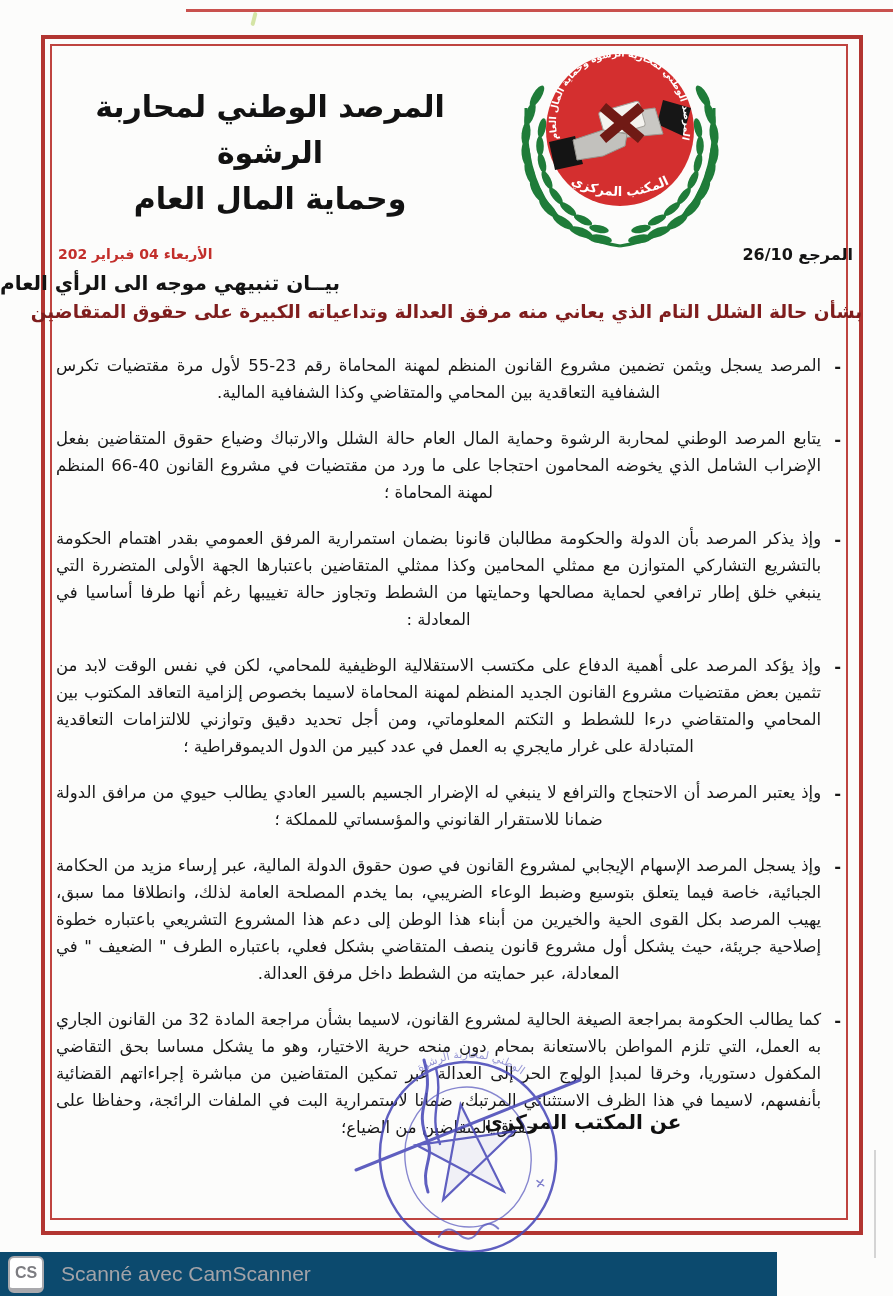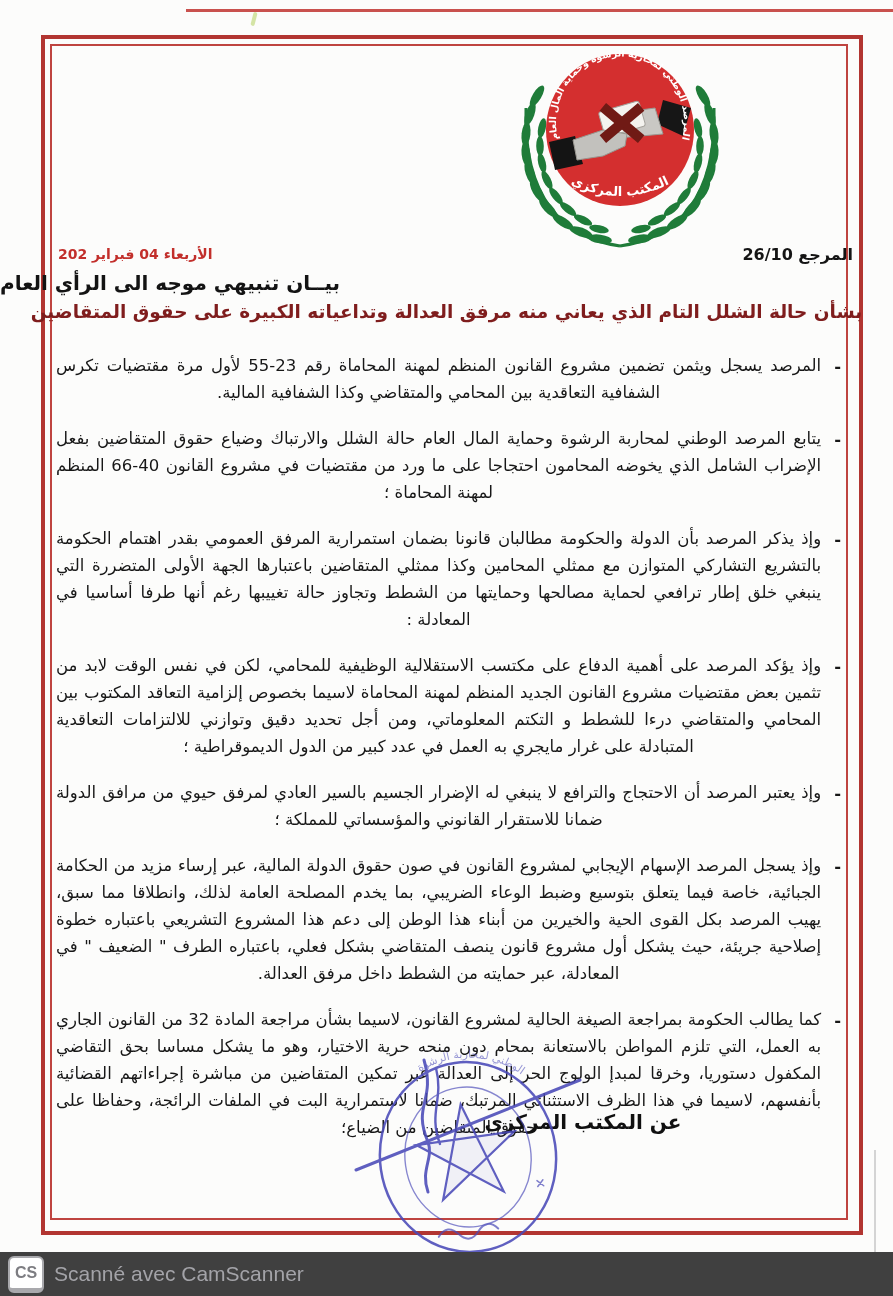--- a/index.html
+++ b/index.html
@@ -31,39 +31,43 @@
   .para{display:flex;direction:rtl;margin-bottom:19px;font-size:16.5px;line-height:27px;color:#171717;}
   .para .dash{flex:0 0 auto;margin-left:13px;font-weight:bold;padding-top:1px;}
   .para .ptext{flex:1 1 auto;text-align:justify;text-align-last:center;}
   
   .signature{position:absolute;left:468px;top:1110px;width:230px;text-align:center;direction:rtl;
              font-weight:bold;font-size:20px;color:#101010;z-index:3;}
   .stamp{position:absolute;left:328px;top:1042px;width:280px;height:235px;z-index:4;opacity:.88;}
   .footer-address{position:absolute;left:78px;right:78px;top:1162px;text-align:center;direction:rtl;
                   font-size:13.5px;color:#c6544a;z-index:2;letter-spacing:.5px;}
   
-  .cs-bar{position:absolute;left:0;top:1252px;width:893px;height:44px;background:#404040;
+  .cs-bar{position:absolute;left:0;top:1252px;width:777px;height:44px;background:#0c4a6e;
           display:flex;align-items:center;z-index:6;font-family:"Liberation Sans",sans-serif;}
   .cs-badge{margin-left:8px;width:32px;height:30px;border:2px solid #a9a9ad;border-bottom:5px solid #a9a9ad;
             border-radius:6px;display:flex;align-items:center;justify-content:center;
             font-weight:bold;font-size:16px;color:#7d7d82;background:#fff;}
-  .cs-label{margin-left:10px;font-size:21px;color:#a3a3a8;}
+  .cs-label{margin-left:17px;font-size:21px;color:#a3a3a8;}
 </style>
 </head>
 <body>
 
 <div class="page">
 
   <div class="artifact-topline"></div>
   <div class="artifact-smudge"></div>
   <div class="artifact-shadow"></div>
 
   <div class="frame-outer"></div>
   <div class="frame-inner"></div>
 
+  <div class="org-title">
+    <div>المرصد الوطني لمحاربة الرشوة</div>
+    <div>وحماية المال العام</div>
+  </div>
 
   <div class="logo">
     <svg viewBox="0 0 230 200" width="230" height="200">
       <defs>
         <g id="branch">
           <path d="M115,196 C58,188 18,148 21,58" fill="none" stroke="#1f7c39" stroke-width="3"></path>
           <ellipse cx="95" cy="189" rx="12" ry="4.4" fill="#1f7c39" transform="rotate(8 95 189)"></ellipse>
           <ellipse cx="76" cy="182" rx="12" ry="4.4" fill="#1f7c39" transform="rotate(20 76 182)"></ellipse>
           <ellipse cx="58" cy="172" rx="12" ry="4.4" fill="#1f7c39" transform="rotate(33 58 172)"></ellipse>
           <ellipse cx="43" cy="158" rx="12" ry="4.4" fill="#1f7c39" transform="rotate(47 43 158)"></ellipse>
@@ -130,21 +134,21 @@
     <div class="para">
       <span class="dash">-</span>
       <span class="ptext">وإذ يذكر المرصد بأن الدولة والحكومة مطالبان قانونا بضمان استمرارية المرفق العمومي بقدر اهتمام الحكومة بالتشريع التشاركي المتوازن مع ممثلي المحامين وكذا ممثلي المتقاضين باعتبارها الجهة الأولى المتضررة التي ينبغي خلق إطار ترافعي لحماية مصالحها وحمايتها من الشطط وتجاوز حالة تغييبها رغم أنها طرفا أساسيا في المعادلة :</span>
     </div>
     <div class="para">
       <span class="dash">-</span>
       <span class="ptext">وإذ يؤكد المرصد على أهمية الدفاع على مكتسب الاستقلالية الوظيفية للمحامي، لكن في نفس الوقت لابد من تثمين بعض مقتضيات مشروع القانون الجديد المنظم لمهنة المحاماة لاسيما بخصوص إلزامية التعاقد المكتوب بين المحامي والمتقاضي درءا للشطط و التكتم المعلوماتي، ومن أجل تحديد دقيق وتوازني للالتزامات التعاقدية المتبادلة على غرار مايجري به العمل في عدد كبير من الدول الديموقراطية ؛</span>
     </div>
     <div class="para">
       <span class="dash">-</span>
-      <span class="ptext">وإذ يعتبر المرصد أن الاحتجاج والترافع لا ينبغي له الإضرار الجسيم بالسير العادي لمرفق حيوي من مرافق الدولة ضمانا للاستقرار القانوني والمؤسساتي للمملكة ؛</span>
+      <span class="ptext">وإذ يعتبر المرصد أن الاحتجاج والترافع لا ينبغي له الإضرار الجسيم بالسير العادي يطالب حيوي من مرافق الدولة ضمانا للاستقرار القانوني والمؤسساتي للمملكة ؛</span>
     </div>
     <div class="para">
       <span class="dash">-</span>
       <span class="ptext">وإذ يسجل المرصد الإسهام الإيجابي لمشروع القانون في صون حقوق الدولة المالية، عبر إرساء مزيد من الحكامة الجبائية، خاصة فيما يتعلق بتوسيع وضبط الوعاء الضريبي، بما يخدم المصلحة العامة لذلك، وانطلاقا مما سبق، يهيب المرصد بكل القوى الحية والخيرين من أبناء هذا الوطن إلى دعم هذا المشروع التشريعي باعتباره خطوة إصلاحية جريئة، حيث يشكل أول مشروع قانون ينصف المتقاضي بشكل فعلي، باعتباره الطرف " الضعيف " في المعادلة،  عبر حمايته من الشطط داخل مرفق العدالة.</span>
     </div>
     <div class="para">
       <span class="dash">-</span>
       <span class="ptext">كما يطالب الحكومة بمراجعة  الصيغة الحالية لمشروع القانون، لاسيما بشأن مراجعة المادة 32 من القانون الجاري به العمل، التي تلزم المواطن بالاستعانة بمحام دون منحه حرية الاختيار، وهو ما يشكل مساسا بحق التقاضي المكفول دستوريا، وخرقا لمبدإ الولوج الحر إلى العدالة عبر تمكين المتقاضين من مباشرة إجراءاتهم القضائية بأنفسهم، لاسيما في هذا الظرف الاستثنائي المرتبك، ضمانا لاستمرارية البت في الملفات الرائجة، وحفاظا على حقوق المتقاضين من الضياع؛</span>
     </div>
   </div>

